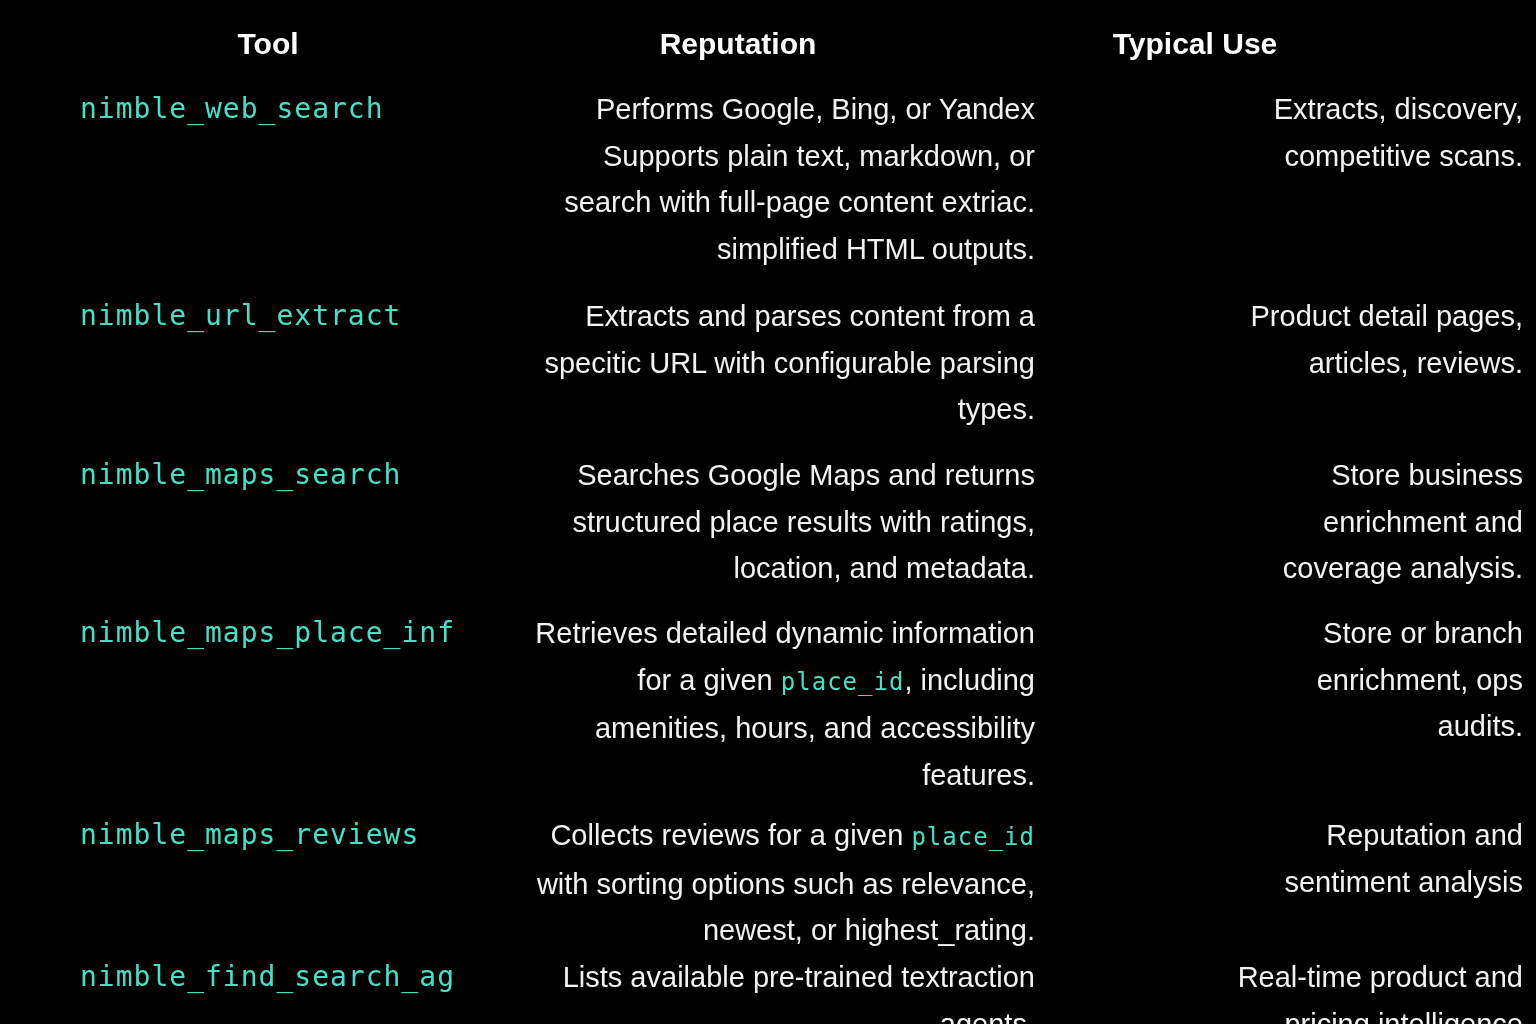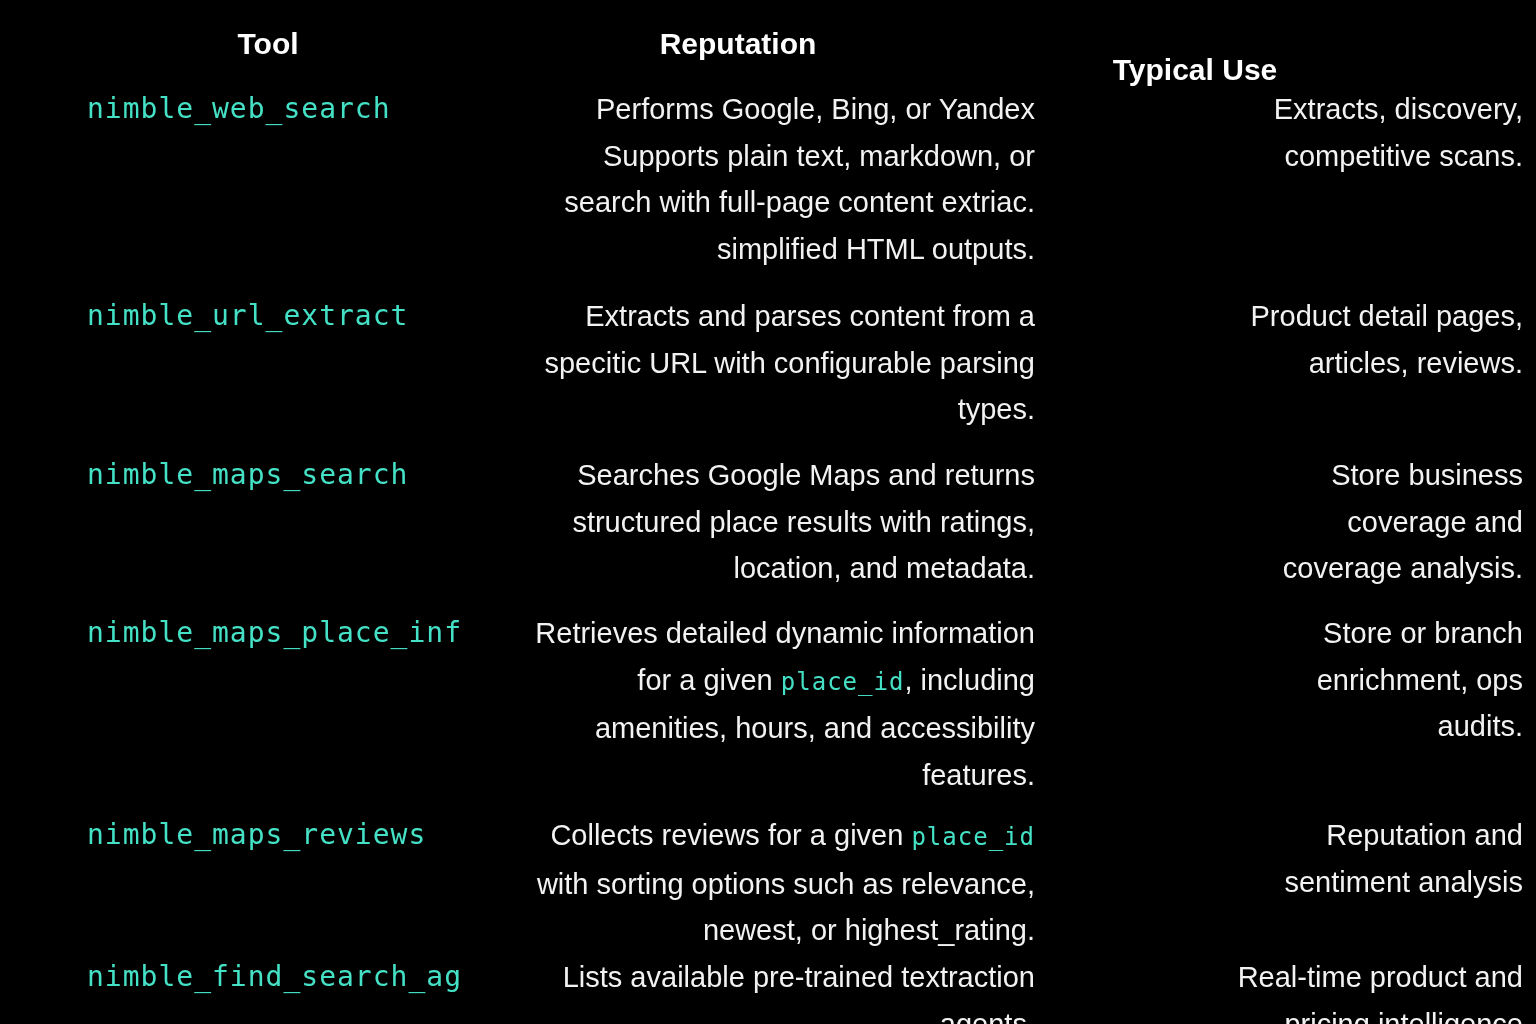--- a/index.html
+++ b/index.html
@@ -15,33 +15,33 @@
     position:absolute;
     top:27px;
     transform:translateX(-50%);
     font-size:30px;
     font-weight:700;
     color:#ffffff;
     white-space:nowrap;
   }
   #hdr-tool{left:268px;}
   #hdr-desc{left:738px;}
-  #hdr-use{left:1195px;margin-top:26px;}
+  #hdr-use{left:1195px;}
 
   .row{position:absolute;left:0;width:1536px;}
   .row:nth-of-type(1){top:86px;}
   .row:nth-of-type(2){top:293px;}
   .row:nth-of-type(3){top:452px;}
   .row:nth-of-type(4){top:610px;}
   .row:nth-of-type(5){top:812px;}
   .row:nth-of-type(6){top:954px;}
 
   .cell{position:absolute;top:0;}
   .cell.tool{
-    left:87px;width:400px;
+    left:80px;width:400px;
     font-family:"DejaVu Sans Mono", monospace;
     font-size:28px;letter-spacing:1px;
     line-height:46.5px;
     color:#45e1c6;
     white-space:nowrap;
     overflow:hidden;
   }
   .cell.desc{left:473px;width:562px;}
   .cell.use{left:1043px;width:480px;}
   .tline{
@@ -94,21 +94,21 @@
       </div>
       <div class="row">
         <div class="cell tool">nimble_maps_search</div>
         <div class="cell desc">
           <div class="tline"><span>Searches Google Maps and returns</span></div>
           <div class="tline"><span>structured place results with ratings,</span></div>
           <div class="tline"><span>location, and metadata.</span></div>
         </div>
         <div class="cell use">
           <div class="tline">Store business</div>
-          <div class="tline">coverage and</div>
+          <div class="tline">enrichment and</div>
           <div class="tline">coverage analysis.</div>
         </div>
       </div>
       <div class="row">
         <div class="cell tool">nimble_maps_place_inf</div>
         <div class="cell desc">
           <div class="tline"><span>Retrieves detailed dynamic information</span></div>
           <div class="tline"><span>for a given </span><span class="code">place_id</span><span>, including</span></div>
           <div class="tline"><span>amenities, hours, and accessibility</span></div>
           <div class="tline"><span>features.</span></div>

